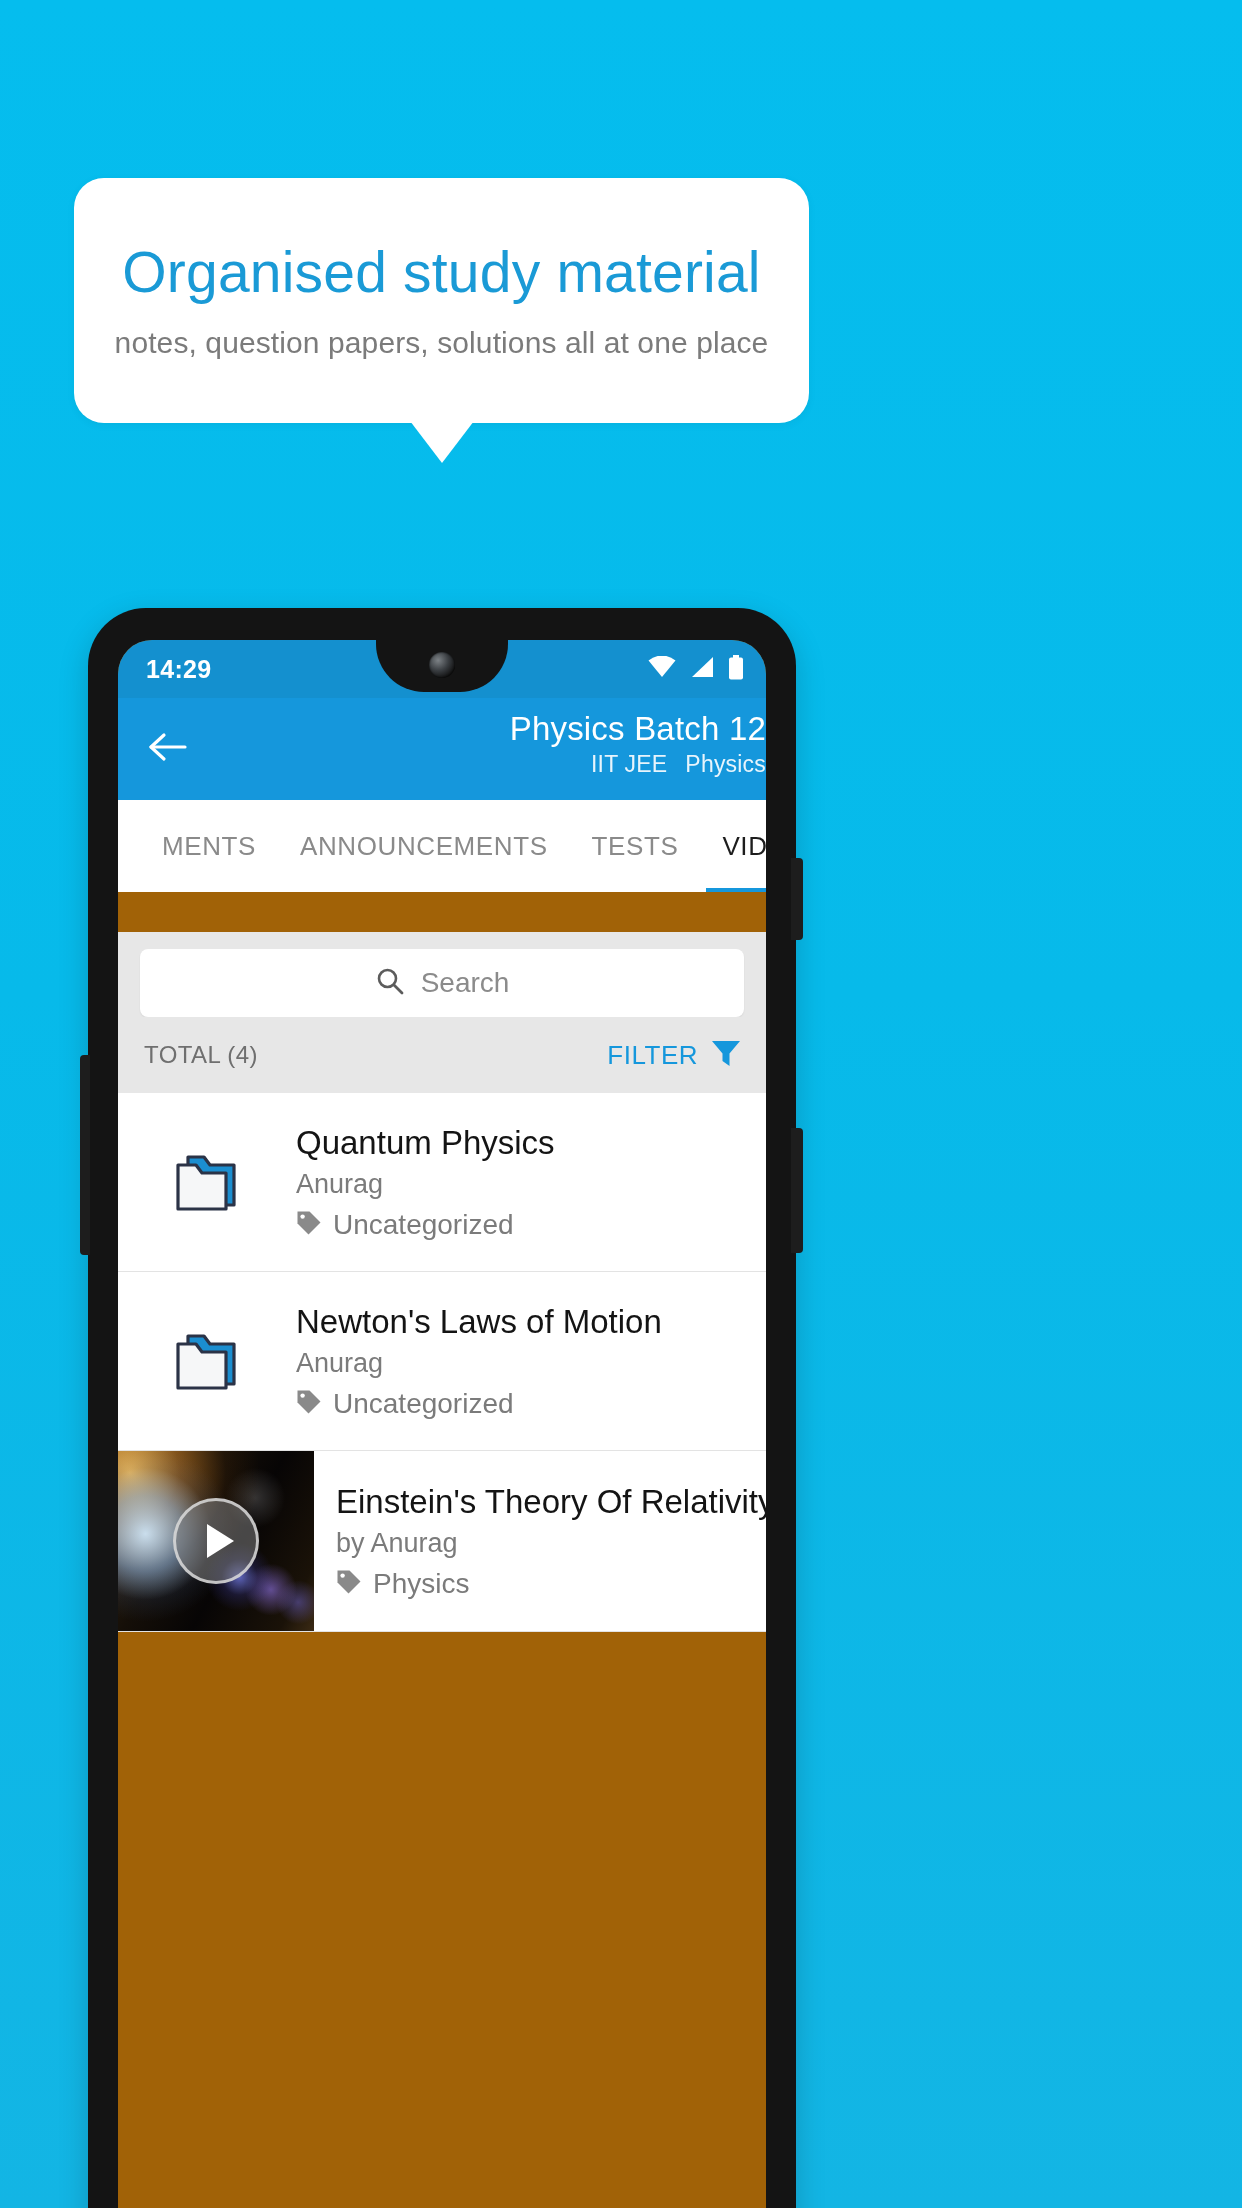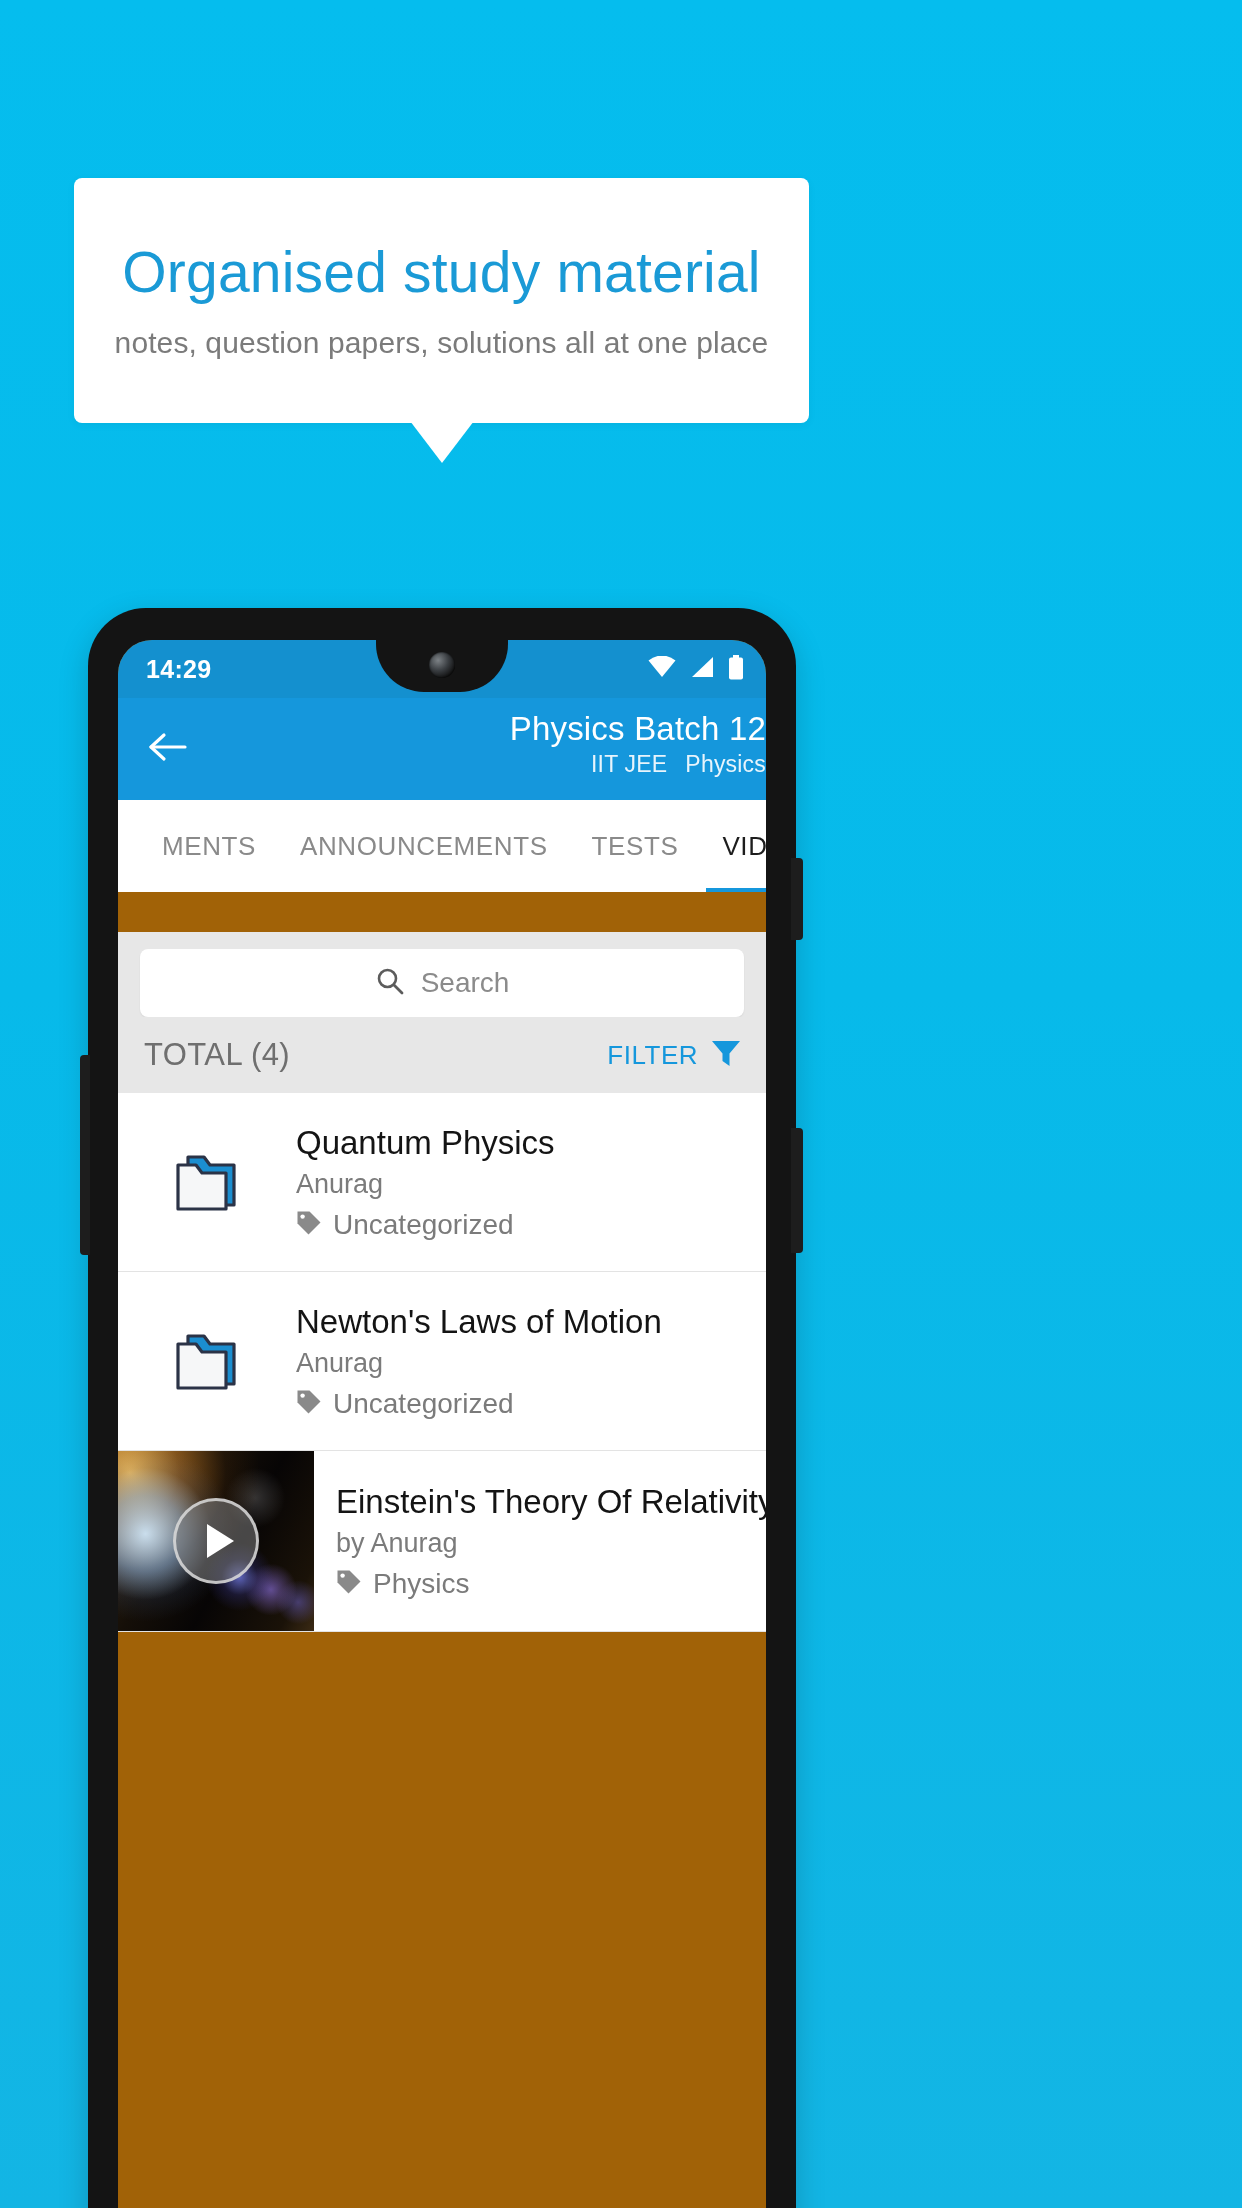--- a/index.html
+++ b/index.html
@@ -23,21 +23,21 @@
   }
 
   
   #bubble-card {
     position: absolute;
     left: 74px;
     top: 178px;
     width: 735px;
     height: 245px;
     background: #ffffff;
-    border-radius: 8px;
+    border-radius: 30px;
     box-shadow: 0 2px 8px rgba(0,0,0,0.05);
     display: flex;
     flex-direction: column;
     align-items: center;
     justify-content: center;
   }
   #bubble-tail {
     position: absolute;
     left: 410px;
     top: 421px;
@@ -271,21 +271,21 @@
   #total-row {
     background: #e7e7e7;
     height: 76px;
     display: flex;
     align-items: center;
     justify-content: space-between;
     padding: 0 24px 0 26px;
     box-sizing: border-box;
   }
   #total-label {
-    font-size: 31px;
+    font-size: 24px;
     color: #6f6f6f;
     letter-spacing: 0.4px;
   }
   #filter-btn {
     display: flex;
     align-items: center;
     gap: 12px;
   }
   #filter-label {
     font-size: 26px;

